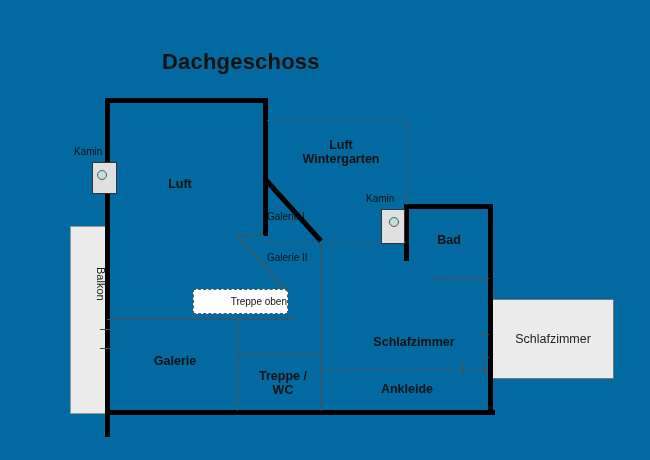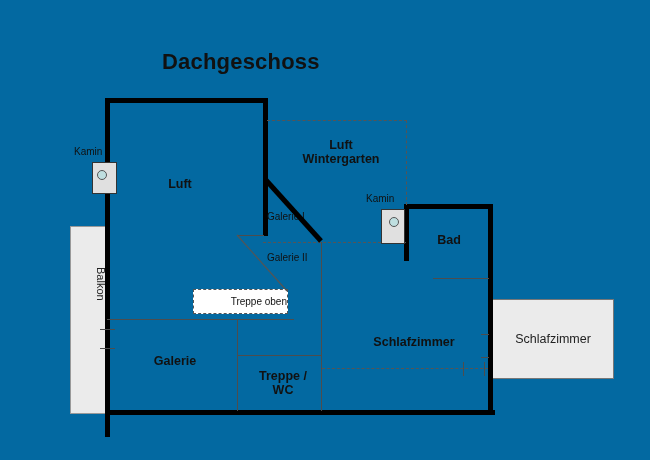--- a/index.html
+++ b/index.html
@@ -86,20 +86,21 @@
   </div>
   <div class="kamin" style="left:381px;top:209px;width:22px;height:33px;">
     <div class="dot" style="left:7px;top:7px;"></div>
   </div>
 
   <div class="lbl room" style="left:150px;top:177px;width:60px;">Luft</div>
   <div class="lbl room ml" style="left:281px;top:138px;width:120px;">Luft
 Wintergarten</div>
   <div class="lbl room" style="left:419px;top:233px;width:60px;">Bad</div>
   <div class="lbl room" style="left:344px;top:335px;width:140px;">Schlafzimmer</div>
+  <div class="lbl room" style="left:347px;top:382px;width:120px;">Ankleide</div>
   <div class="lbl room" style="left:125px;top:354px;width:100px;">Galerie</div>
   <div class="lbl room ml" style="left:233px;top:369px;width:100px;">Treppe /
 WC</div>
 
   <div class="lbl small" style="left:267px;top:211px;">Galerie I</div>
   <div class="lbl small" style="left:267px;top:252px;">Galerie II</div>
   <div class="lbl small" style="left:74px;top:146px;">Kamin</div>
   <div class="lbl small" style="left:366px;top:193px;">Kamin</div>
 
   <svg class="overlay" width="650" height="460" viewBox="0 0 650 460">

